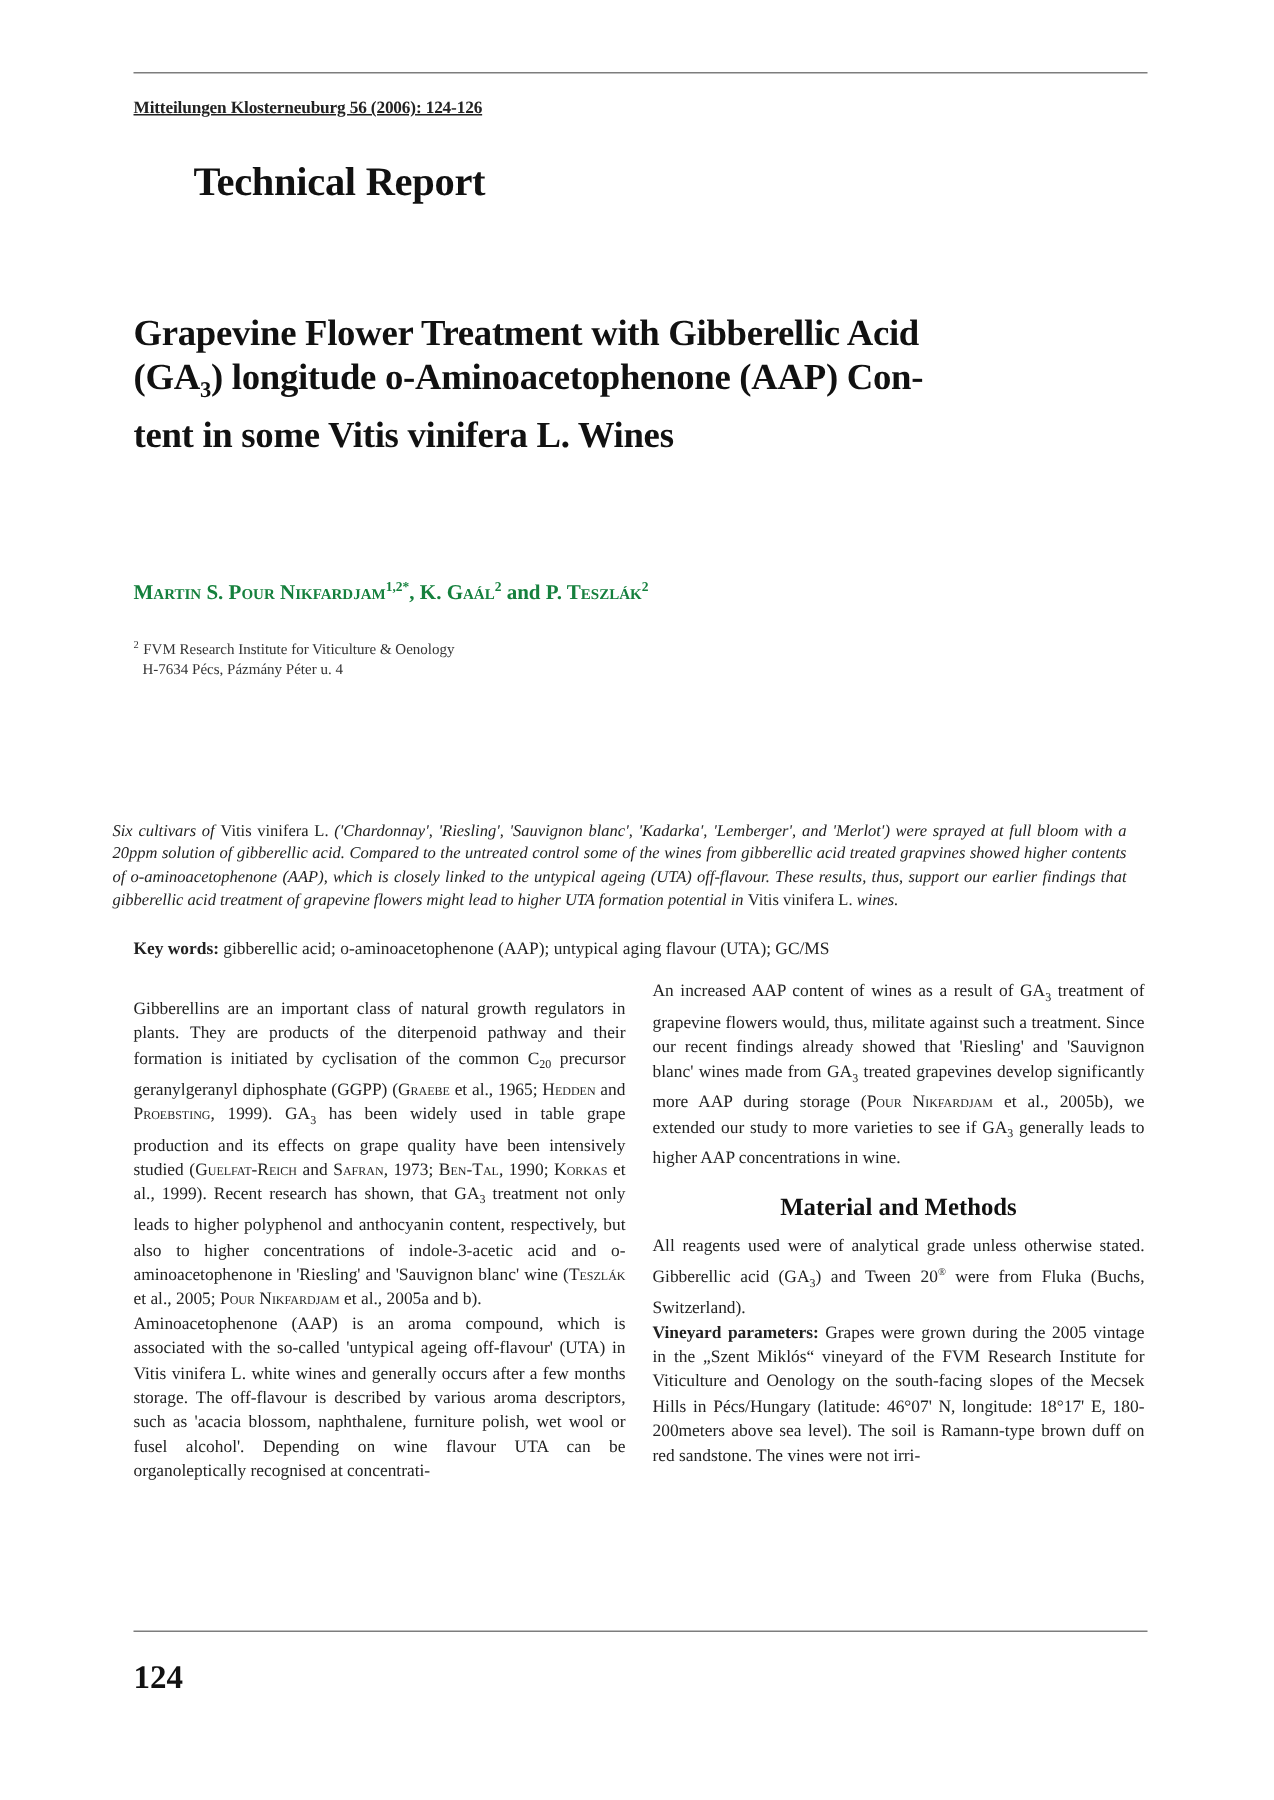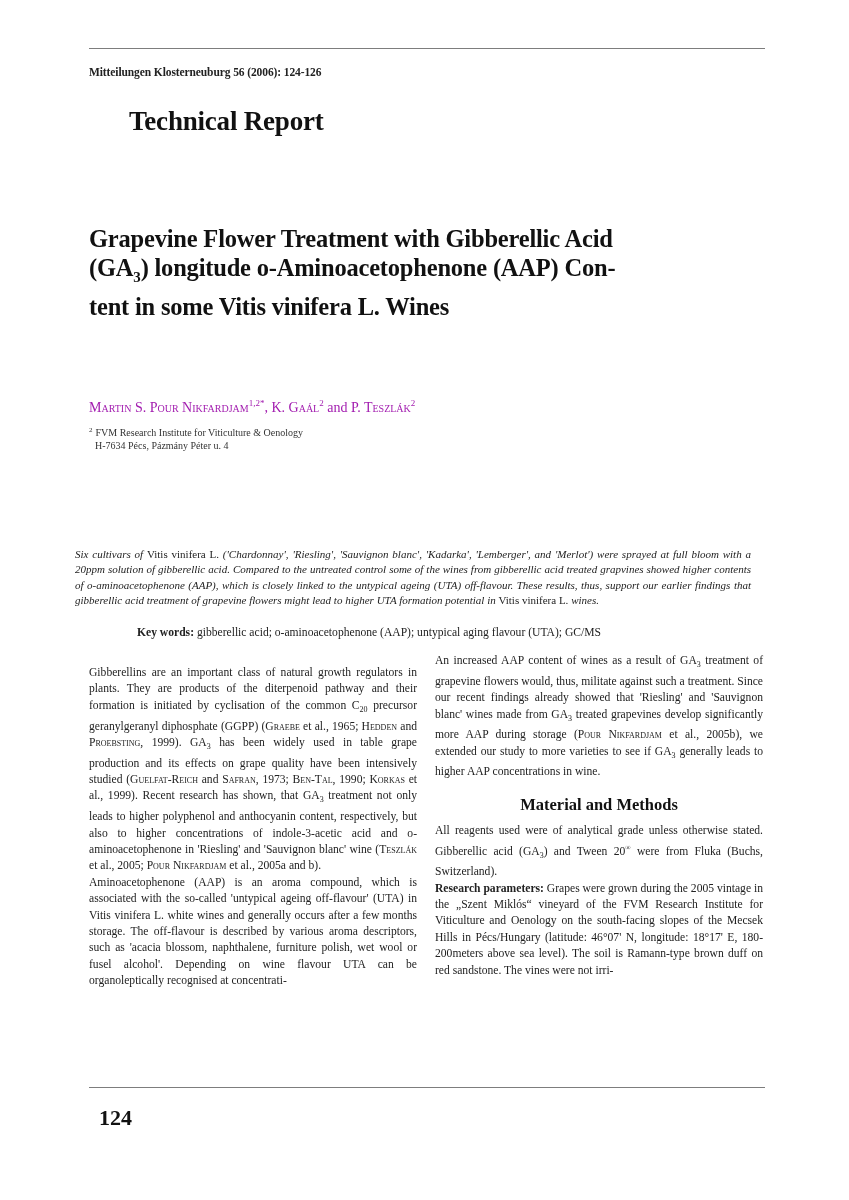--- a/index.html
+++ b/index.html
@@ -1,40 +1,40 @@
 <!DOCTYPE html>
 <html><head>
 <meta charset="utf-8">
 <style>
   html, body { margin: 0; padding: 0; background: #ffffff; }
   body { width: 849px; height: 1200px; position: relative; overflow: hidden; color: #1a1a1a; font-family: "Liberation Serif", "DejaVu Serif", serif; }
   .rule { position: absolute; left: 89px; width: 676px; height: 0; border-top: 1.5px solid #7d7d7d; }
   #rule-top { top: 48px; }
   #rule-bottom { top: 1087px; }
-  .journal { position: absolute; left: 89px; top: 66px; font-size: 11.5px; font-weight: bold; letter-spacing: -0.1px; color: #222; }
+  .journal { position: absolute; left: 89px; top: 66px; font-size: 11.5px; font-weight: bold; letter-spacing: -0.1px; color: #222; text-decoration: underline; }
   .section-label { position: absolute; left: 89px; top: 106px; font-size: 27px; font-weight: bold; letter-spacing: -0.2px; color: #111; margin-left: 40px; }
-  .title { position: absolute; left: 89px; top: 224px; width: 680px; font-size: 24.5px; font-weight: bold; line-height: 29px; color: #111; letter-spacing: -0.2px; }
-  .authors { position: absolute; left: 89px; top: 398px; font-size: 14px; font-weight: normal; color: #a21caf; }
+  .title { position: absolute; left: 89px; top: 208px; width: 680px; font-size: 24.5px; font-weight: bold; line-height: 29px; color: #111; letter-spacing: -0.2px; }
+  .authors { position: absolute; left: 89px; top: 386px; font-size: 14px; font-weight: bold; color: #15803d; }
   .sc { font-variant: small-caps; }
   .authors sup { font-size: 9px; }
   .affils { position: absolute; left: 89px; top: 424px; font-size: 10px; line-height: 12.5px; color: #333; }
   .affil { margin-bottom: 7px; }
   .affil sup { font-size: 7px; margin-right: 3px; }
   .abstract { position: absolute; left: 75px; top: 547px; width: 676px; font-size: 11px; line-height: 15.3px; font-style: italic; color: #222; text-align: justify; }
   .abstract .up { font-style: normal; }
   .keywords { position: absolute; left: 89px; top: 625px; width: 676px; font-size: 11.6px; line-height: 15px; color: #222; }
-  .keywords b { font-weight: bold; margin-left: 48px; }
+  .keywords b { font-weight: bold; }
   .col { position: absolute; top: 653px; width: 328px; font-size: 11.6px; line-height: 16.4px; color: #222; text-align: justify; }
   #col-left { left: 89px; margin-top: 12px; }
   #col-right { left: 435px; }
   .col p { margin: 0; }
   .col sub { font-size: 8px; }
   .cite { font-variant: small-caps; }
   .h2 { font-size: 16.5px; font-weight: bold; color: #111; margin: 16px 0 10px 0; text-align: center; }
-  .page-num { position: absolute; left: 99px; top: 1105px; font-size: 22px; font-weight: bold; color: #111; }
+  .page-num { position: absolute; left: 89px; top: 1105px; font-size: 22px; font-weight: bold; color: #111; }
 </style>
 </head>
 <body>
 
 <div class="rule" id="rule-top"></div>
 <div class="journal">Mitteilungen Klosterneuburg 56 (2006): 124-126</div>
 <div class="section-label">Technical Report</div>
 
 <div class="title">
   <div>Grapevine Flower Treatment with Gibberellic Acid</div>
@@ -59,17 +59,17 @@
 
 <div class="col" id="col-left">
   <p><span>Gibberellins are an important class of natural growth regulators in plants. They are products of the diterpenoid pathway and their formation is initiated by cyclisation of the common C</span><sub>20</sub><span> precursor geranylgeranyl diphosphate (GGPP) (</span><span class="cite">Graebe</span><span> et al., 1965; </span><span class="cite">Hedden</span><span> and </span><span class="cite">Proebsting</span><span>, 1999). GA</span><sub>3</sub><span> has been widely used in table grape production and its effects on grape quality have been intensively studied (</span><span class="cite">Guelfat-Reich</span><span> and </span><span class="cite">Safran</span><span>, 1973; </span><span class="cite">Ben-Tal</span><span>, 1990; </span><span class="cite">Korkas</span><span> et al., 1999). Recent research has shown, that GA</span><sub>3</sub><span> treatment not only leads to higher polyphenol and anthocyanin content, respectively, but also to higher concentrations of indole-3-acetic acid and o-aminoacetophenone in 'Riesling' and 'Sauvignon blanc' wine (</span><span class="cite">Teszlák</span><span> et al., 2005; </span><span class="cite">Pour Nikfardjam</span><span> et al., 2005a and b).</span></p>
   <p>Aminoacetophenone (AAP) is an aroma compound, which is associated with the so-called 'untypical ageing off-flavour' (UTA) in Vitis vinifera L. white wines and generally occurs after a few months storage. The off-flavour is described by various aroma descriptors, such as 'acacia blossom, naphthalene, furniture polish, wet wool or fusel alcohol'. Depending on wine flavour UTA can be organoleptically recognised at concentrati-</p>
 </div>
 
 <div class="col" id="col-right">
   <p><span>An increased AAP content of wines as a result of GA</span><sub>3</sub><span> treatment of grapevine flowers would, thus, militate against such a treatment. Since our recent findings already showed that 'Riesling' and 'Sauvignon blanc' wines made from GA</span><sub>3</sub><span> treated grapevines develop significantly more AAP during storage (</span><span class="cite">Pour Nikfardjam</span><span> et al., 2005b), we extended our study to more varieties to see if GA</span><sub>3</sub><span> generally leads to higher AAP concentrations in wine.</span></p>
   <div class="h2">Material and Methods</div>
   <p><span>All reagents used were of analytical grade unless otherwise stated. Gibberellic acid (GA</span><sub>3</sub><span>) and Tween 20</span><sup style="font-size:7px">®</sup><span> were from Fluka (Buchs, Switzerland).</span></p>
-  <p><b>Research parameters:</b><span> Grapes were grown during the 2005 vintage in the „Szent Miklós“ vineyard of the FVM Research Institute for Viticulture and Oenology on the south-facing slopes of the Mecsek Hills in Pécs/Hungary (latitude: 46°07' N, longitude: 18°17' E, 180-200meters above sea level). The soil is Ramann-type brown duff on red sandstone. The vines were not irri-</span></p>
+  <p><b>Vineyard parameters:</b><span> Grapes were grown during the 2005 vintage in the „Szent Miklós“ vineyard of the FVM Research Institute for Viticulture and Oenology on the south-facing slopes of the Mecsek Hills in Pécs/Hungary (latitude: 46°07' N, longitude: 18°17' E, 180-200meters above sea level). The soil is Ramann-type brown duff on red sandstone. The vines were not irri-</span></p>
 </div>
 
 <div class="rule" id="rule-bottom"></div>
 <div class="page-num">124</div>
 
 </body></html>

